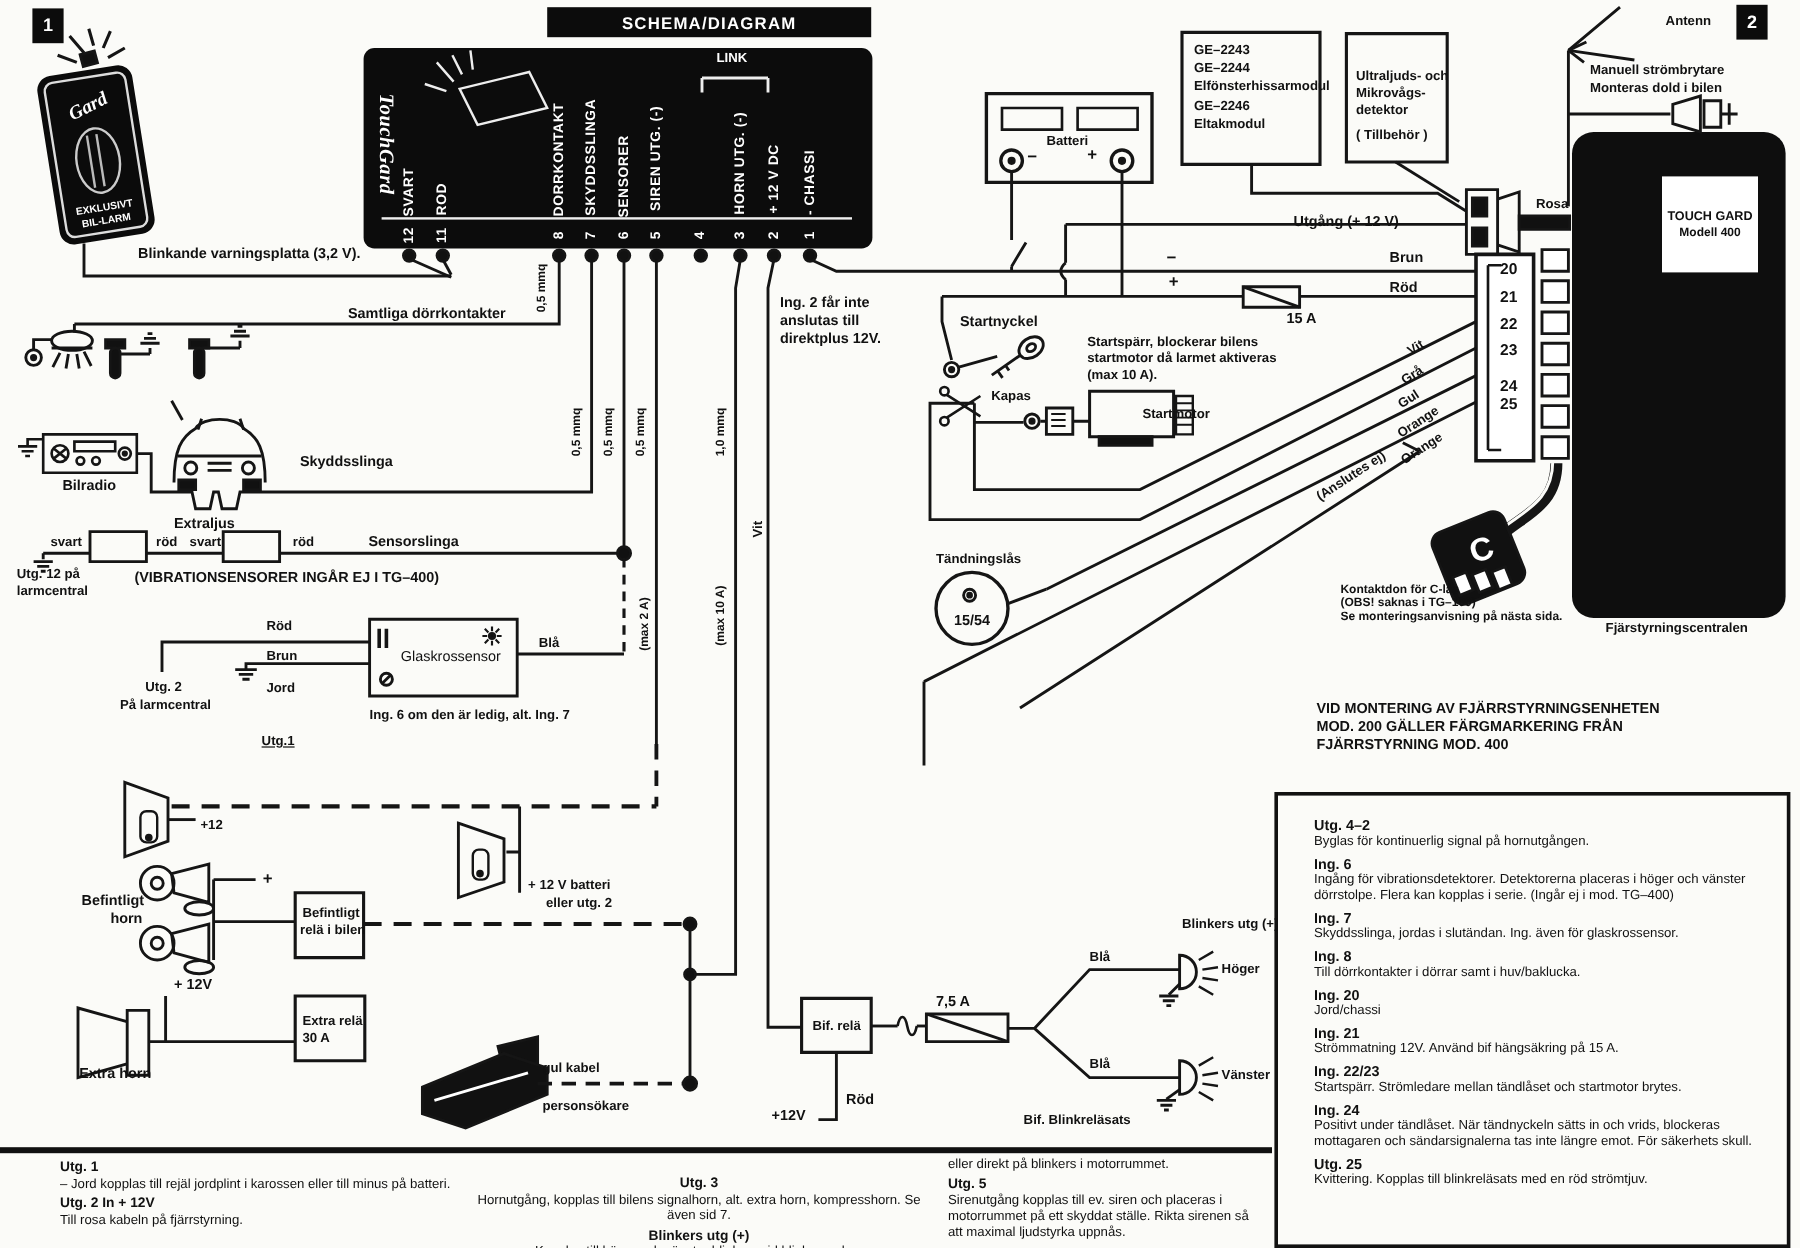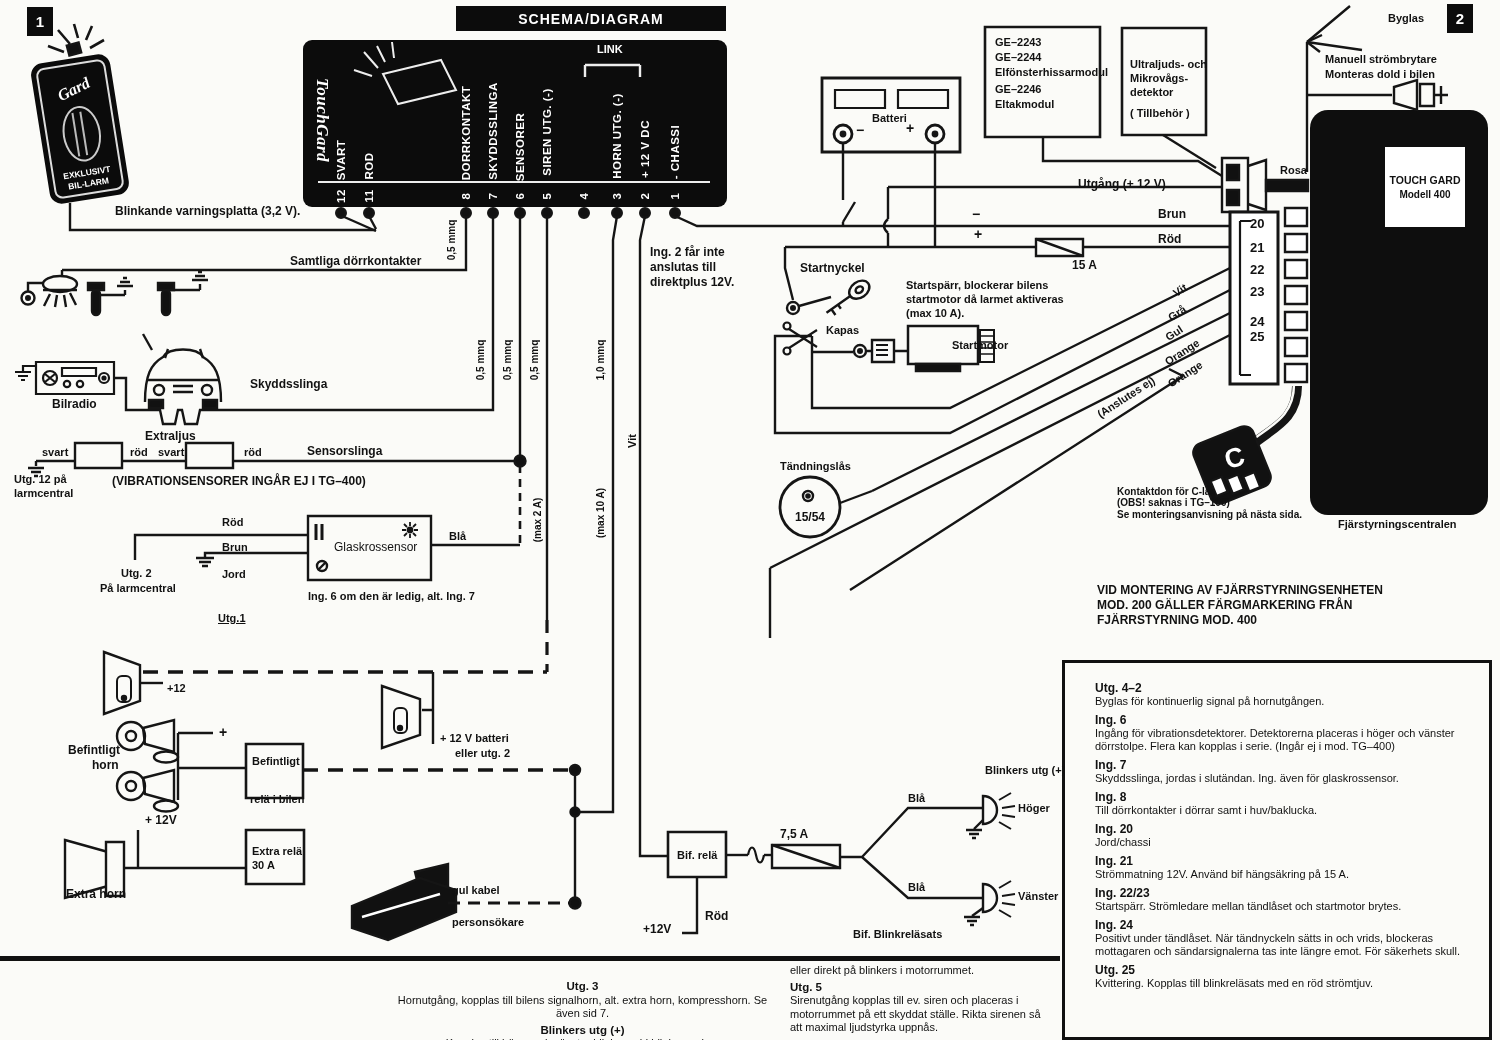--- a/index.html
+++ b/index.html
@@ -463,21 +463,21 @@
   <div class="lbl" style="left:995px;top:36px;">GE–2243</div>
   <div class="lbl" style="left:995px;top:51px;">GE–2244</div>
   <div class="lbl" style="left:995px;top:66px;">Elfönsterhissarmodul</div>
   <div class="lbl" style="left:995px;top:83px;">GE–2246</div>
   <div class="lbl" style="left:995px;top:98px;">Eltakmodul</div>
   <div class="lbl" style="left:1130px;top:58px;">Ultraljuds- och</div>
   <div class="lbl" style="left:1130px;top:72px;">Mikrovågs-</div>
   <div class="lbl" style="left:1130px;top:86px;">detektor</div>
   <div class="lbl" style="left:1130px;top:107px;">( Tillbehör )</div>
 
-  <div class="lbl" style="left:1388px;top:12px;">Byglas</div>
+  <div class="lbl" style="left:1388px;top:12px;">Antenn</div>
   <div class="lbl" style="left:1325px;top:53px;">Manuell strömbrytare</div>
   <div class="lbl" style="left:1325px;top:68px;">Monteras dold i bilen</div>
 
   <div class="lbl" style="left:1280px;top:164px;">Rosa</div>
 
   <div class="lbl s12" style="left:800px;top:262px;">Startnyckel</div>
   <div class="lbl" style="left:826px;top:324px;">Kapas</div>
   <div class="lbl" style="left:906px;top:279px;">Startspärr, blockerar bilens</div>
   <div class="lbl" style="left:906px;top:293px;">startmotor då larmet aktiveras</div>
   <div class="lbl" style="left:906px;top:307px;">(max 10 A).</div>
@@ -514,21 +514,21 @@
   <div class="lbl s12" style="left:1097px;top:599px;">MOD. 200 GÄLLER FÄRGMARKERING  FRÅN</div>
   <div class="lbl s12" style="left:1097px;top:614px;">FJÄRRSTYRNING MOD. 400</div>
 
   <div class="lbl" style="left:167px;top:682px;">+12</div>
   <div class="lbl" style="left:440px;top:732px;">+ 12 V batteri</div>
   <div class="lbl" style="left:455px;top:747px;">eller utg. 2</div>
   <div class="lbl s12" style="left:68px;top:744px;">Befintligt</div>
   <div class="lbl s12" style="left:68px;top:759px;margin-left:24px;">horn</div>
   <div class="lbl s14" style="left:219px;top:726px;">+</div>
   <div class="lbl" style="left:252px;top:755px;">Befintligt</div>
-  <div class="lbl" style="left:250px;top:769px;margin-top:24px;">relä i bilen</div>
+  <div class="lbl" style="left:250px;top:769px;">relä i bilen</div>
   <div class="lbl s12" style="left:145px;top:814px;">+ 12V</div>
   <div class="lbl" style="left:252px;top:845px;">Extra relä</div>
   <div class="lbl" style="left:252px;top:859px;">30 A</div>
   <div class="lbl s12" style="left:66px;top:888px;">Extra horn</div>
   <div class="lbl" style="left:452px;top:884px;">gul kabel</div>
   <div class="lbl" style="left:452px;top:916px;">personsökare</div>
 
   <div class="lbl" style="left:677px;top:849px;">Bif. relä</div>
   <div class="lbl s12" style="left:643px;top:923px;">+12V</div>
   <div class="lbl s12" style="left:705px;top:910px;">Röd</div>
@@ -574,20 +574,26 @@
         <div class="lh">Ing. 24</div>
         <div class="lb">Positivt under tändlåset. När tändnyckeln sätts in och vrids, blockeras mottagaren och sändarsignalerna tas inte längre emot. För säkerhets skull.</div>
       </div>
     <div>
         <div class="lh">Utg. 25</div>
         <div class="lb">Kvittering. Kopplas till blinkreläsats med en röd strömtjuv.</div>
       </div>
   </div>
 
   <div id="botbar"></div>
+  <div class="fn" style="left:50px;top:964px;width:330px;">
+    <div class="fnh">Utg. 1</div>
+    <div>– Jord kopplas till rejäl jordplint i karossen eller till minus på batteri.</div>
+    <div class="fnh">Utg. 2 In + 12V</div>
+    <div>Till rosa kabeln på fjärrstyrning.</div>
+  </div>
   <div class="fn" style="left:385px;top:977px;width:395px;text-align:center;">
     <div class="fnh">Utg. 3</div>
     <div>Hornutgång, kopplas till bilens signalhorn, alt. extra horn, kompresshorn. Se även sid 7.</div>
     <div class="fnh">Blinkers utg (+)</div>
     <div>Kopplas till höger och vänster blinkers vid blinkerspaken</div>
   </div>
   <div class="fn" style="left:790px;top:964px;width:265px;">
     <div>eller direkt på blinkers i motorrummet.</div>
     <div class="fnh">Utg. 5</div>
     <div>Sirenutgång kopplas till ev. siren och placeras i motorrummet på ett skyddat ställe. Rikta sirenen så att maximal ljudstyrka uppnås.</div>

